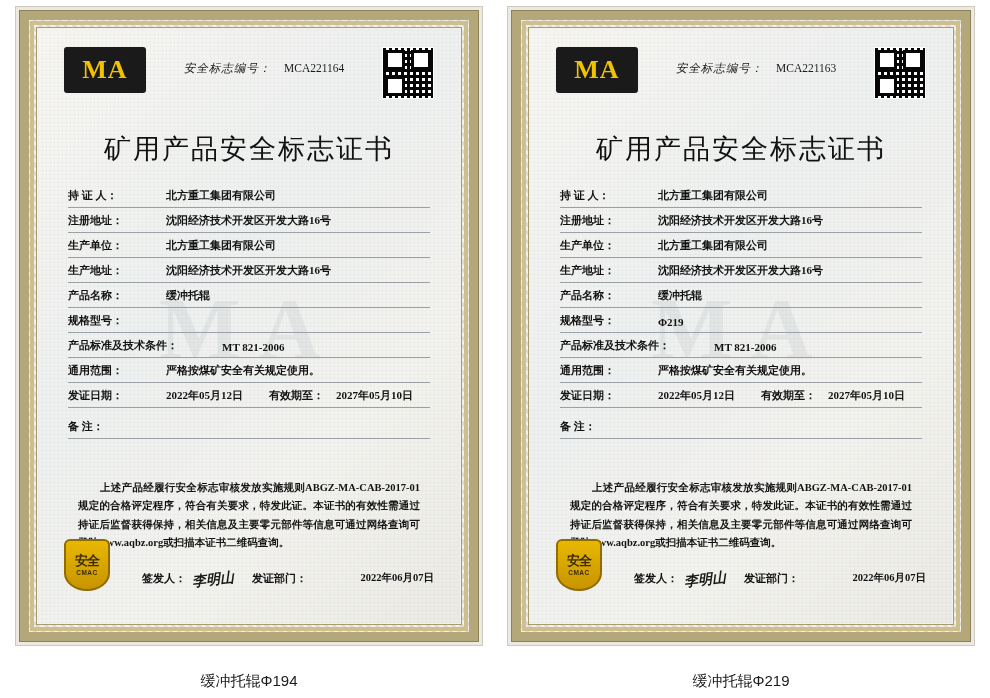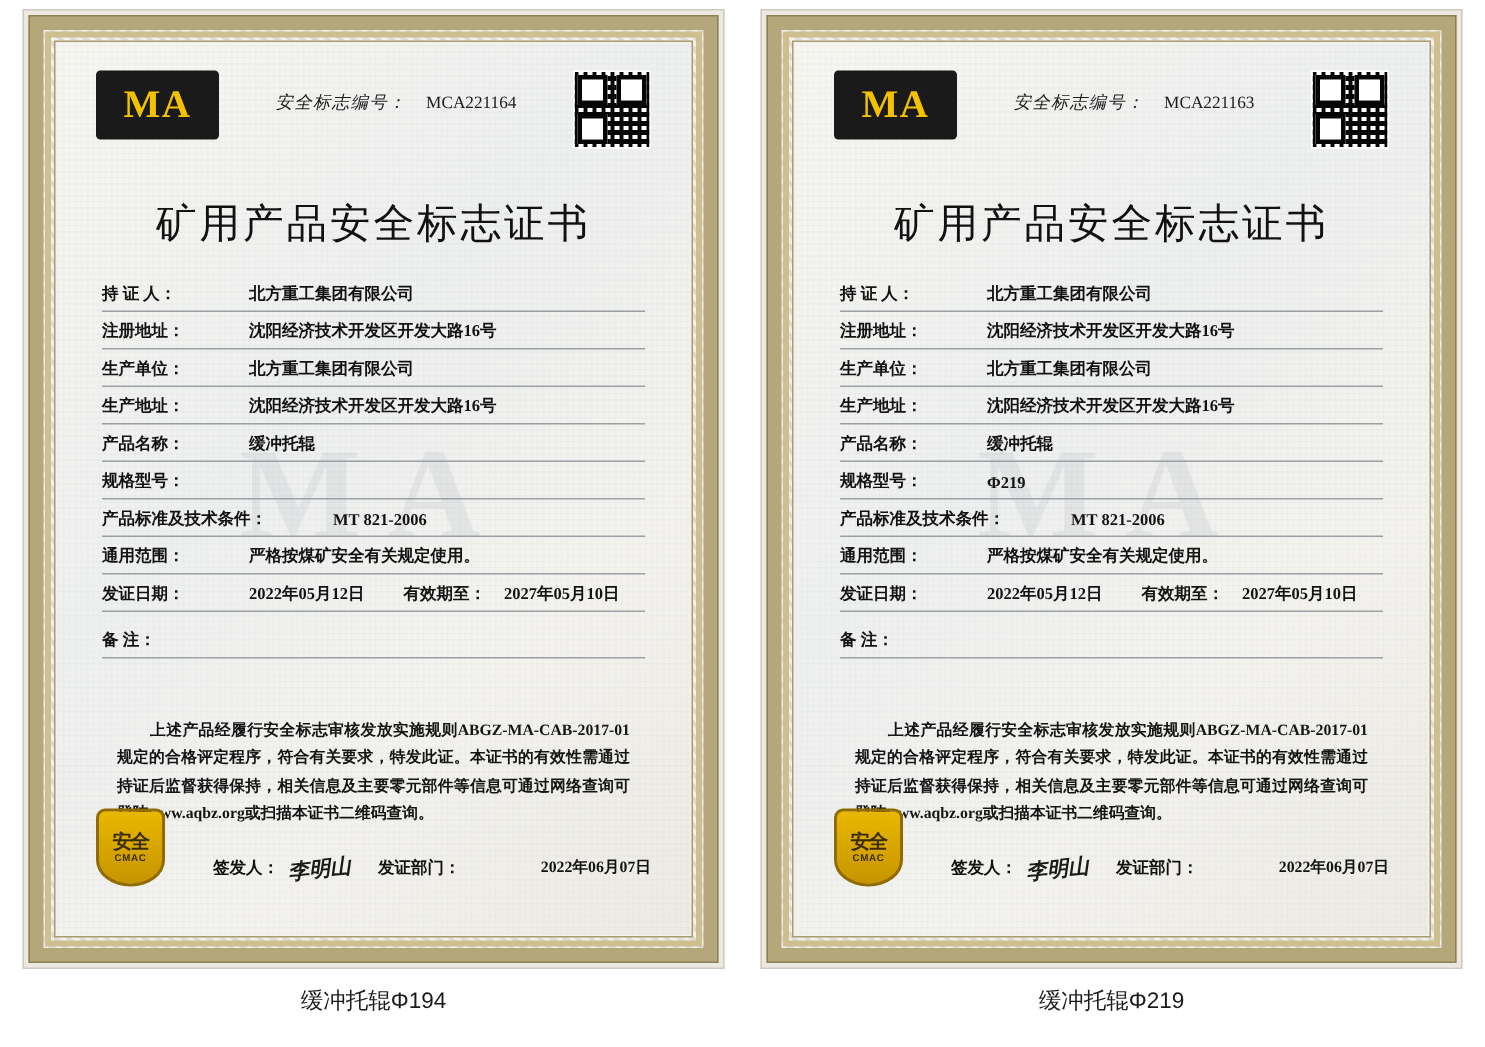--- a/index.html
+++ b/index.html
@@ -283,21 +283,21 @@
   .dept-label { white-space: nowrap; margin-left: 6px; }
   .issue-date {
     font-family: "Liberation Serif", serif;
     font-size: 10.5px;
     color: #111;
     white-space: nowrap;
     margin-left: auto;
     padding-bottom: 1px;
   }
   .caption {
-    margin-top: 12px;
+    margin-top: 26px;
     font-size: 15px;
     color: #1a1a1a;
     font-family: "Liberation Sans", sans-serif;
     text-align: left;
   }
 </style>
 </head>
 <body>
 
 <div class="page">

